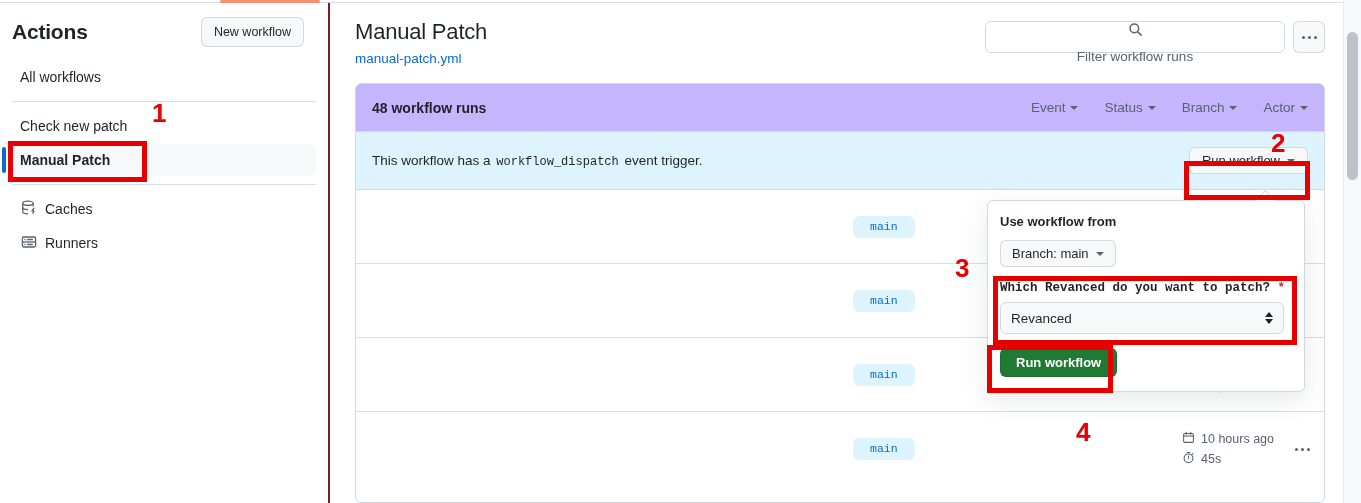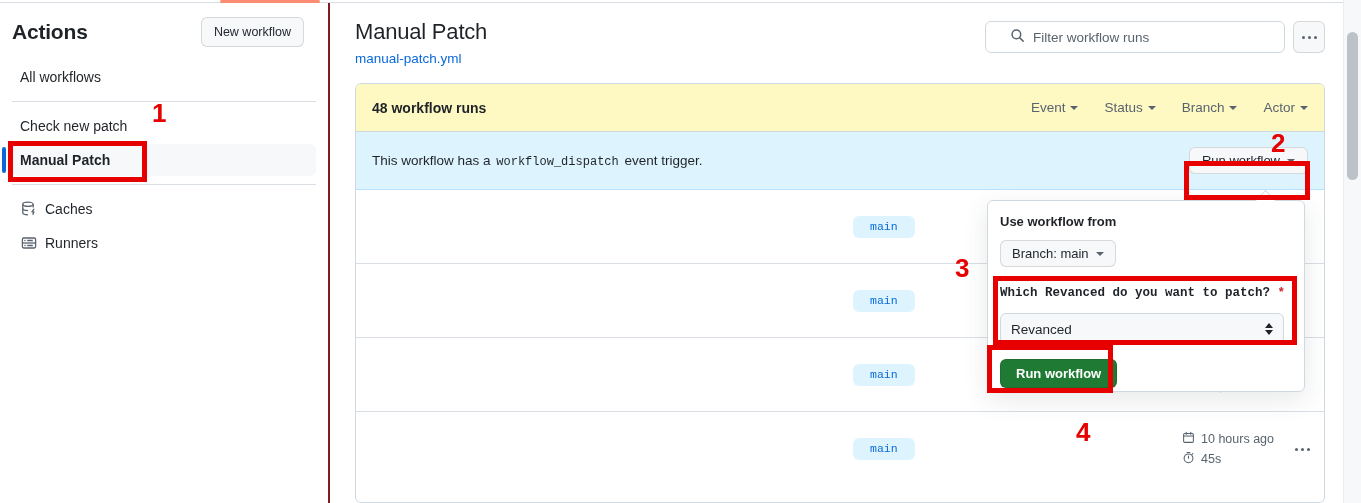--- a/index.html
+++ b/index.html
@@ -63,21 +63,20 @@
     border-radius: 6px;
     padding: 5px 12px;
     line-height: 18px;
     cursor: pointer;
     white-space: nowrap;
   }
   .sb-list { padding: 0 12px; margin-top: 6px; }
   .sb-item {
     position: relative;
     display: flex;
-    align-items: center;
     gap: 8px;
     font-size: 14px;
     color: #1f2328;
     border-radius: 6px;
     padding: 6px 8px;
     margin: 2px 0;
     cursor: pointer;
     line-height: 20px;
   }
   .sb-item.selected {
@@ -150,22 +149,23 @@
   }
   .search-box {
     position: relative;
     width: 300px;
     height: 32px;
     background: #ffffff;
     border: 1px solid #d1d9e0;
     border-radius: 6px;
     display: flex;
     align-items: center;
-    padding: 0 24px;
+    padding: 0 10px;
     gap: 8px;
+    flex-direction: column;
   }
   .search-box .ph {
     font-size: 13.5px;
     color: #59636e;
   }
   .kebab-btn {
     width: 32px; height: 32px;
     border: 1px solid rgba(31,35,40,0.15);
     border-radius: 6px;
     background: #f6f8fa;
@@ -186,21 +186,21 @@
     border: 1px solid #d1d9e0;
     border-radius: 6px;
     overflow: hidden;
     background: #fff;
     height: 420px;
   }
   .runs-header {
     display: flex;
     align-items: center;
     justify-content: space-between;
-    background: #fef9c3;
+    background: #c4b5fd;
     border-bottom: 1px solid #d1d9e0;
     padding: 12px 16px;
     height: 48px;
   }
   .runs-count {
     font-size: 14px;
     font-weight: 600;
     color: #1f2328;
   }
   .filters { display: flex; align-items: center; gap: 26px; }
@@ -344,21 +344,21 @@
     border-radius: 6px;
     padding: 5px 11px;
     cursor: pointer;
   }
   .input-label {
     font-family: "Liberation Mono", monospace;
     font-size: 12.5px;
     font-weight: 700;
     color: #1f2328;
     margin-top: 14px;
-    line-height: 25px;
+    line-height: 14px;
   }
   .req-star { color: #cf222e; font-weight: 700; }
   .input-select {
     margin-top: 7px;
     width: 284px;
     height: 32px;
     background: #f6f8fa;
     border: 1px solid #d1d9e0;
     border-radius: 6px;
     display: flex;

